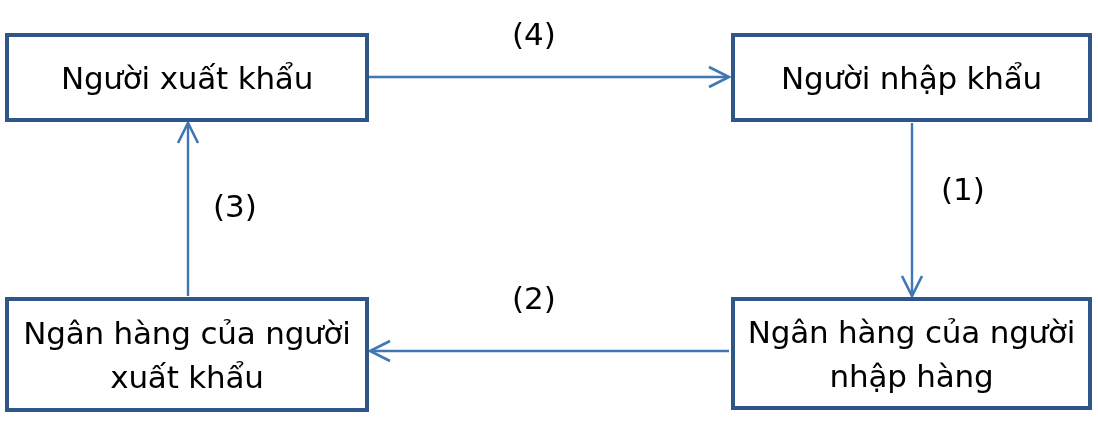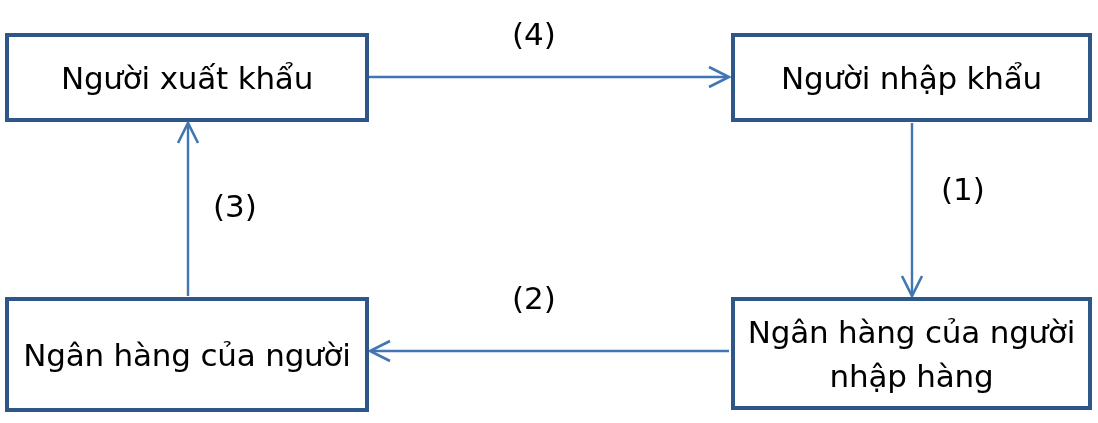--- a/index.html
+++ b/index.html
@@ -109,20 +109,21 @@
     <span class="label">Người xuất khẩu</span>
   </div>
 
   <div class="node" id="node-importer">
     <span class="label">Người nhập khẩu</span>
   </div>
 
   <div class="node" id="node-exporter-bank">
     <span class="label">
         <div>Ngân hàng của người</div>
+        <div>xuất khẩu</div>
       </span>
   </div>
 
   <div class="node" id="node-importer-bank">
     <span class="label">
         <div>Ngân hàng của người</div>
         <div>nhập hàng</div>
       </span>
   </div>
 

